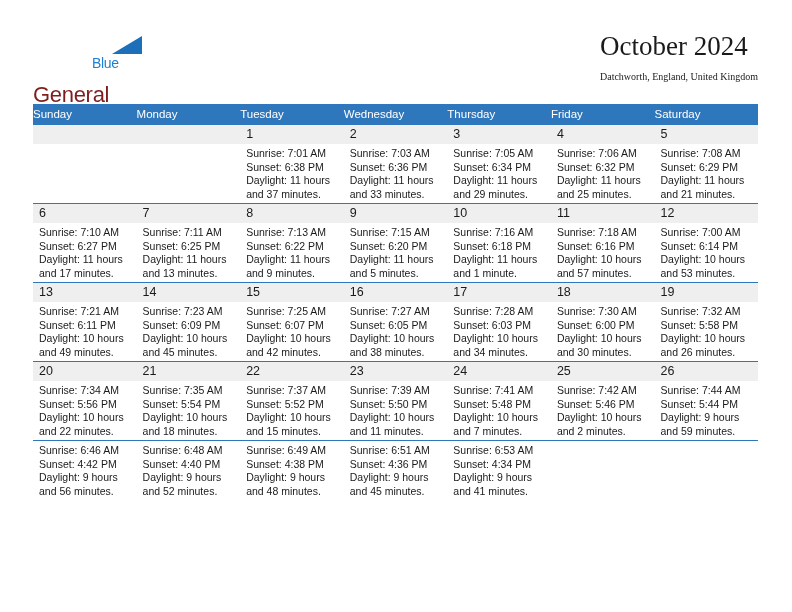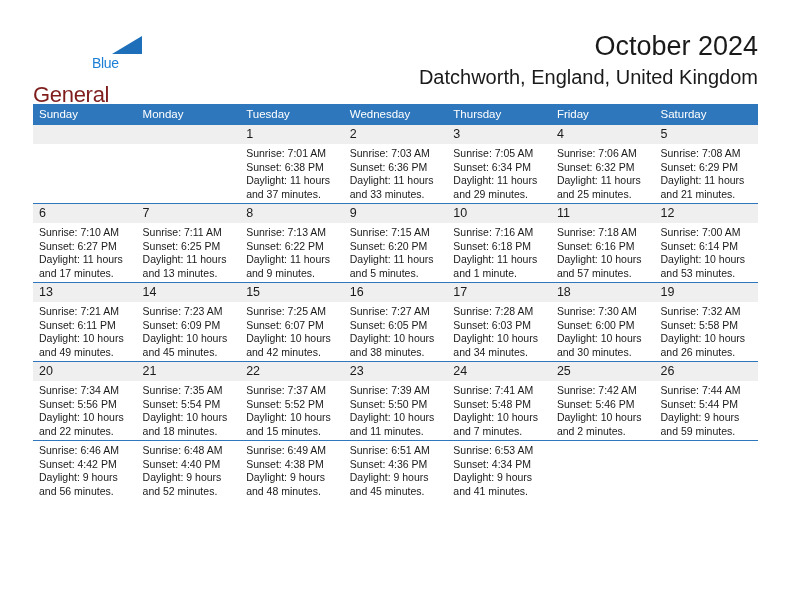--- a/index.html
+++ b/index.html
@@ -61,30 +61,31 @@
     left: 59px;
     top: 21px;
     font-size: 14px;
     letter-spacing: -0.3px;
     color: #1c7fd6;
   }
   .title-block {
     position: absolute;
     right: 0;
     top: 0;
-    text-align: right;
+    text-align: left;
+    font-family: Liberation Serif, serif;
   }
   .cal-title {
     font-size: 27px;
     color: #1a1a1a;
     line-height: 32px;
     white-space: nowrap;
   }
   .cal-subtitle {
-    font-size: 20px;
+    font-size: 10px;
     color: #1a1a1a;
     line-height: 20px;
     margin-top: 5px;
     white-space: nowrap;
   }
 
   
   .calendar {
     position: absolute;
     left: 33px;
@@ -95,21 +96,20 @@
     display: flex;
     width: 100%;
     background: #2f77bc;
     height: 21px;
   }
   .weekday-cell {
     flex: 1 1 0;
     color: #ffffff;
     font-size: 11.5px;
     line-height: 21px;
-    padding-left: 6px;
     box-sizing: border-box;
     white-space: nowrap;
   }
 
   .week {
     width: 100%;
   }
   .week-rule {
     height: 1px;
     background: #2f77bc;

